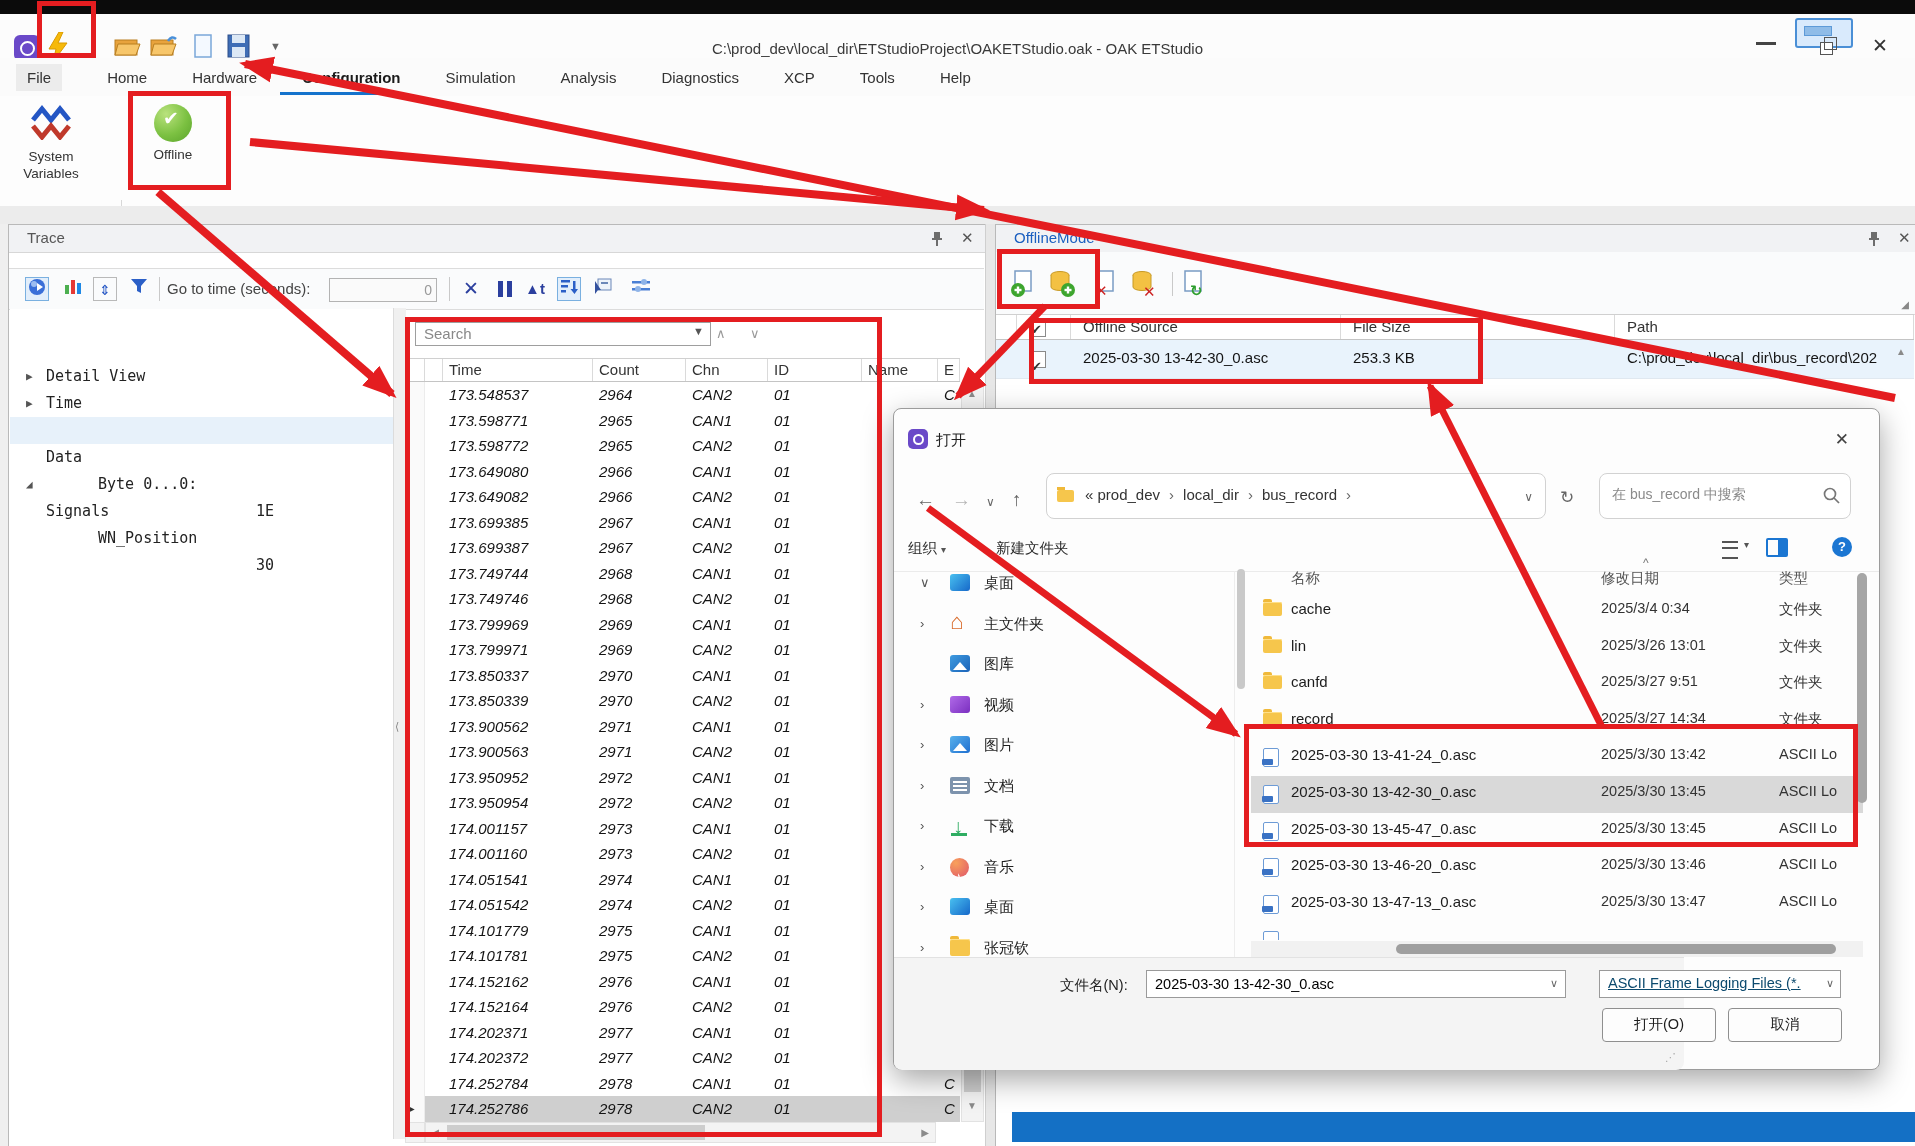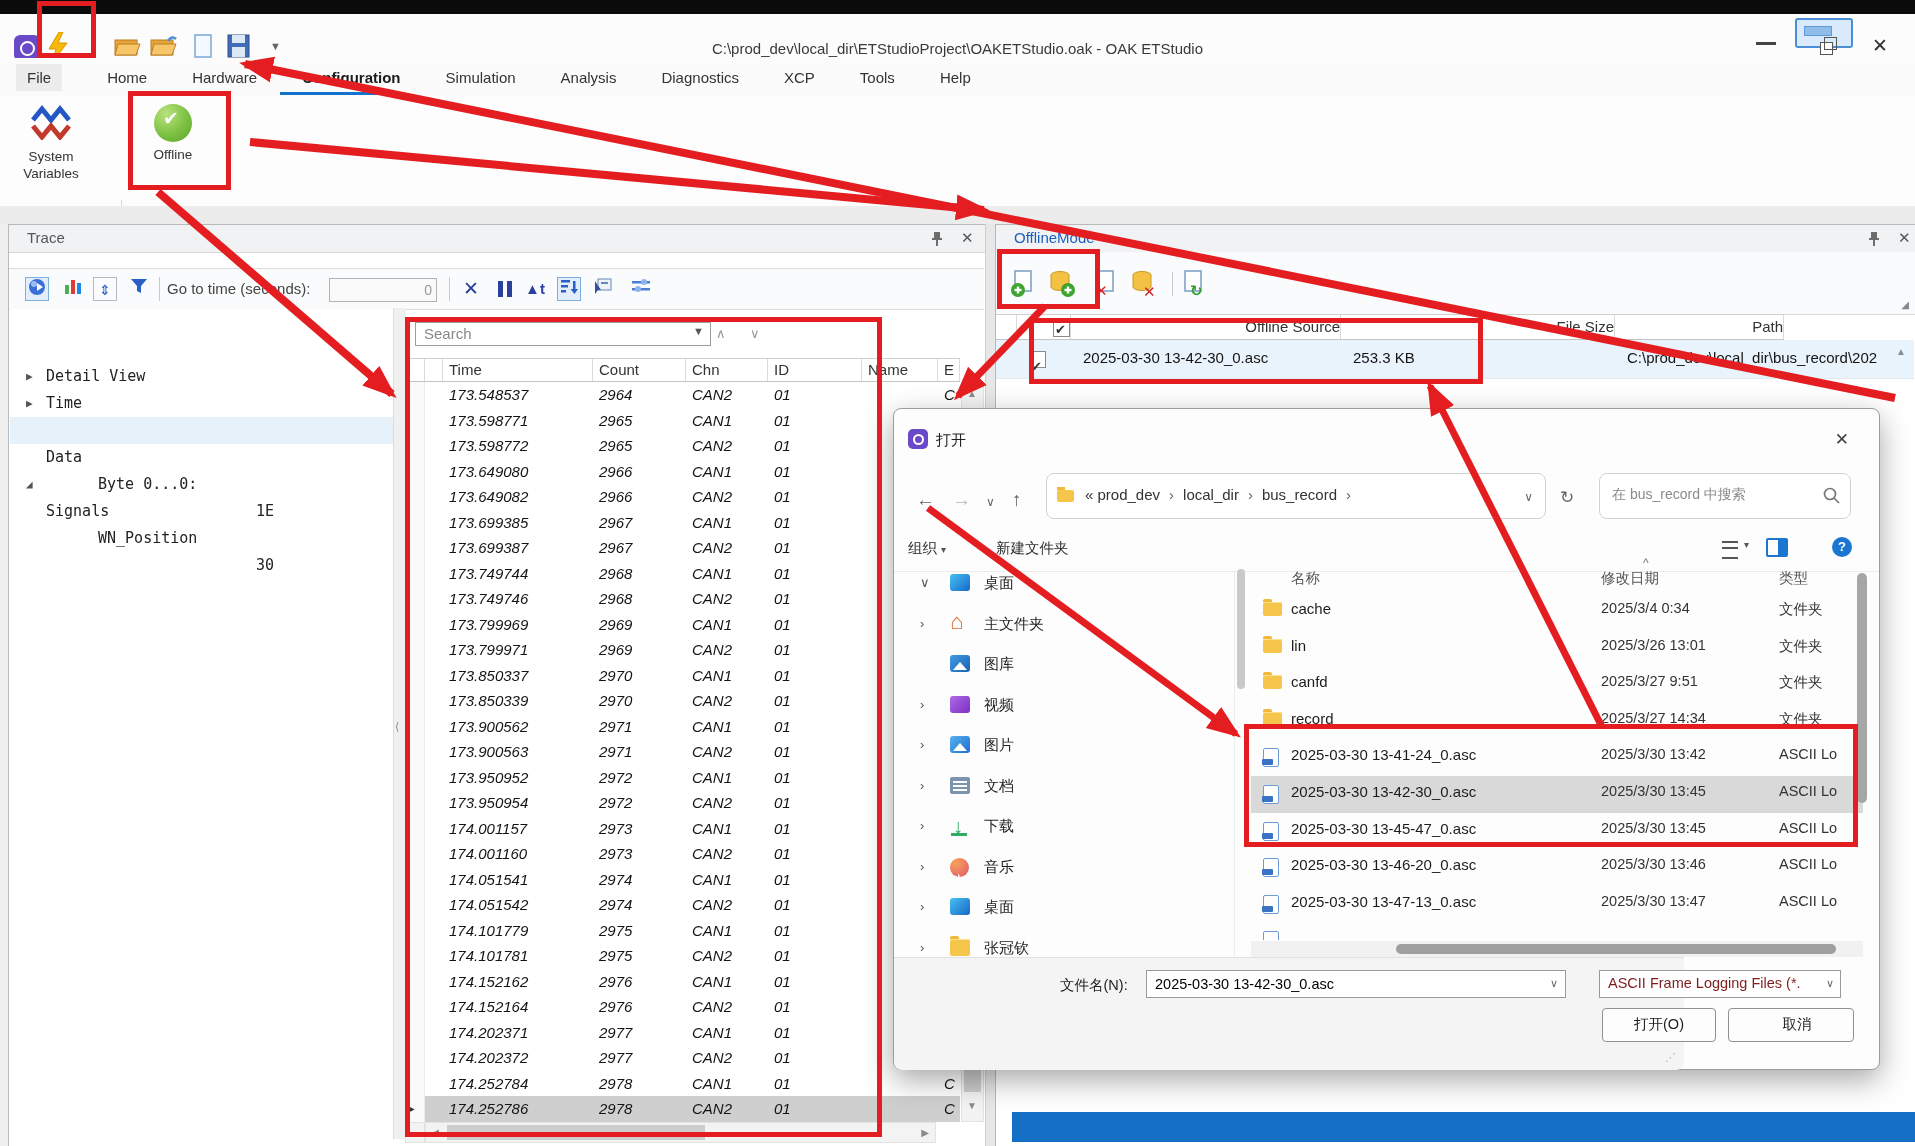--- a/index.html
+++ b/index.html
@@ -82,21 +82,21 @@
   .xrow div{padding-left:6px;overflow:hidden;white-space:nowrap;}
   .xrow .mk{background:#fafafa;border-right:1px solid #ececec;padding-left:2px;font-size:10px;color:#333;}
   .xrow.selected{background:#cfcfcf;}
   
   .sbtrack{position:absolute;background:#f3f3f3;border:1px solid #e2e2e2;box-sizing:border-box;}
   .sbthumb{position:absolute;background:#cdcdcd;}
   .sbarrow{position:absolute;color:#8a8a8a;font-size:10px;text-align:center;}
 
   
   .grid5{display:grid;grid-template-columns:21px 54px 270px 274px 1fr;}
-  #om-header{left:996px;top:314px;width:788px;height:26px;background:#fff;border-top:1px solid #d0d0d0;border-bottom:1px solid #c4c4c4;box-sizing:border-box;color:#333;text-align:right;}
+  #om-header{left:996px;top:314px;width:918px;height:26px;background:#fff;border-top:1px solid #d0d0d0;border-bottom:1px solid #c4c4c4;box-sizing:border-box;color:#333;}
   #om-header div{border-right:1px solid #dadada;padding-left:12px;line-height:24px;overflow:hidden;}
   #om-row{left:996px;top:340px;width:918px;height:38px;background:#e9f3fc;border-bottom:1px solid #e0e8f0;color:#141414;}
   #om-row div{padding-left:12px;line-height:36px;overflow:hidden;white-space:nowrap;}
   .cbx{display:inline-block;width:15px;height:15px;border:1px solid #8a8a8a;background:#fff;position:relative;vertical-align:middle;}
   .cbx.on::after{content:"✔";position:absolute;left:1px;top:-3px;font-size:13px;color:#333;}
   .om-ico{position:absolute;top:270px;width:28px;height:28px;}
 
   
   #dialog{left:893px;top:408px;width:985px;height:660px;background:#fdfdfd;border:1px solid #9c9c9c;border-radius:8px;
           box-shadow:0 10px 30px rgba(0,0,0,.35);}
@@ -165,25 +165,25 @@
   #flist-hscroll{position:absolute;left:357px;top:532px;width:612px;height:16px;background:#f1f1f1;}
   #flist-hscroll i{position:absolute;left:145px;top:3px;width:440px;height:10px;background:#9f9f9f;border-radius:5px;}
   #flist-vscroll{position:absolute;left:963px;top:164px;width:10px;height:230px;background:#a6a6a6;border-radius:5px;}
 
   
   #dlg-footer{position:absolute;left:0;top:548px;width:790px;height:112px;background:#f4f4f4;border-top:1px solid #e2e2e2;border-radius:0 0 8px 8px;}
   #fn-label{position:absolute;left:166px;top:18px;font-size:14.5px;color:#222;}
   #fn-input{position:absolute;left:252px;top:12px;width:420px;height:28px;border:1px solid #9a9a9a;background:#fff;font-size:14.5px;padding:0 20px 0 8px;box-sizing:border-box;font-family:inherit;}
   #fn-dd{position:absolute;left:656px;top:19px;color:#666;font-size:11px;}
   #ft-select{position:absolute;left:705px;top:12px;width:242px;height:28px;border:1px solid #9a9a9a;background:#fff;box-sizing:border-box;}
-  #ft-select .val{position:absolute;left:8px;top:4px;width:208px;overflow:hidden;white-space:nowrap;font-size:14.5px;color:#7f1d1d;}
+  #ft-select .val{position:absolute;left:8px;top:4px;width:208px;overflow:hidden;white-space:nowrap;font-size:14.5px;color:#0c4a6e;text-decoration:underline;}
   #ft-select .dd{position:absolute;right:6px;top:6px;color:#666;font-size:11px;}
   .dlgbtn{position:absolute;top:50px;width:112px;height:32px;background:#fdfdfd;border:1px solid #8f8f8f;border-radius:4px;text-align:center;line-height:31px;font-size:14.5px;color:#1c1c1c;}
   #btn-open{left:708px;}
-  #btn-cancel{left:834px;padding-left:12px;}
+  #btn-cancel{left:834px;}
   #dlg-grip{position:absolute;right:8px;bottom:6px;color:#aaa;font-size:11px;}
 
   
   #blue-progress{left:1012px;top:1112px;width:903px;height:30px;background:#1470c5;}
   #splitgap{left:985px;top:224px;width:10px;height:922px;background:#e7e7e7;border-left:1px solid #cfcfcf;border-right:1px solid #cfcfcf;}
 
   
   .redbox{position:absolute;border:5px solid #e41d20;z-index:50;}
   #overlay-svg{position:absolute;left:0;top:0;z-index:60;pointer-events:none;}
 

